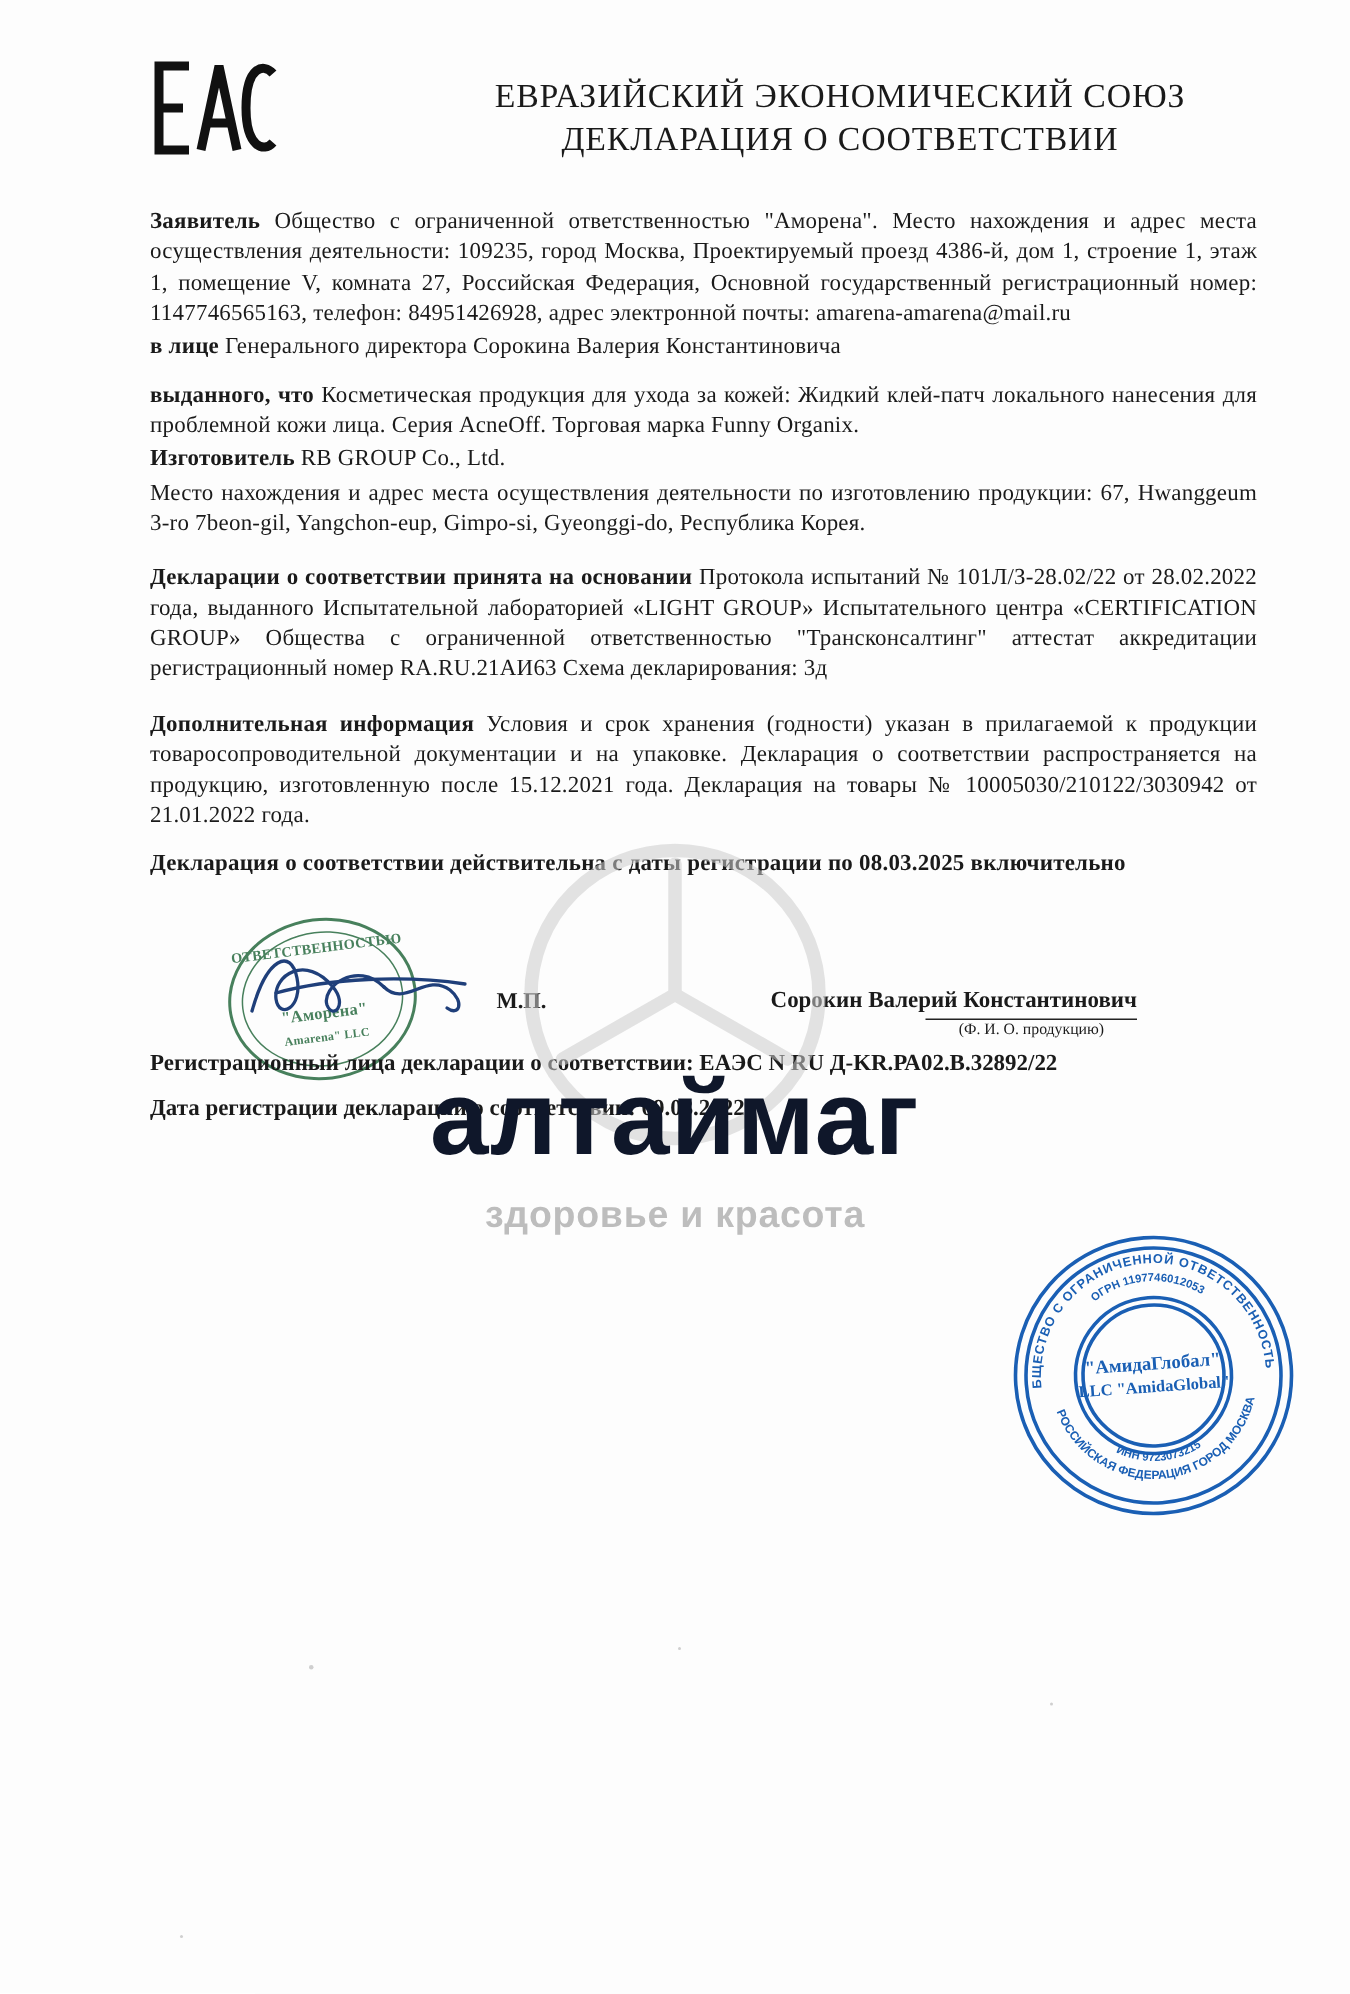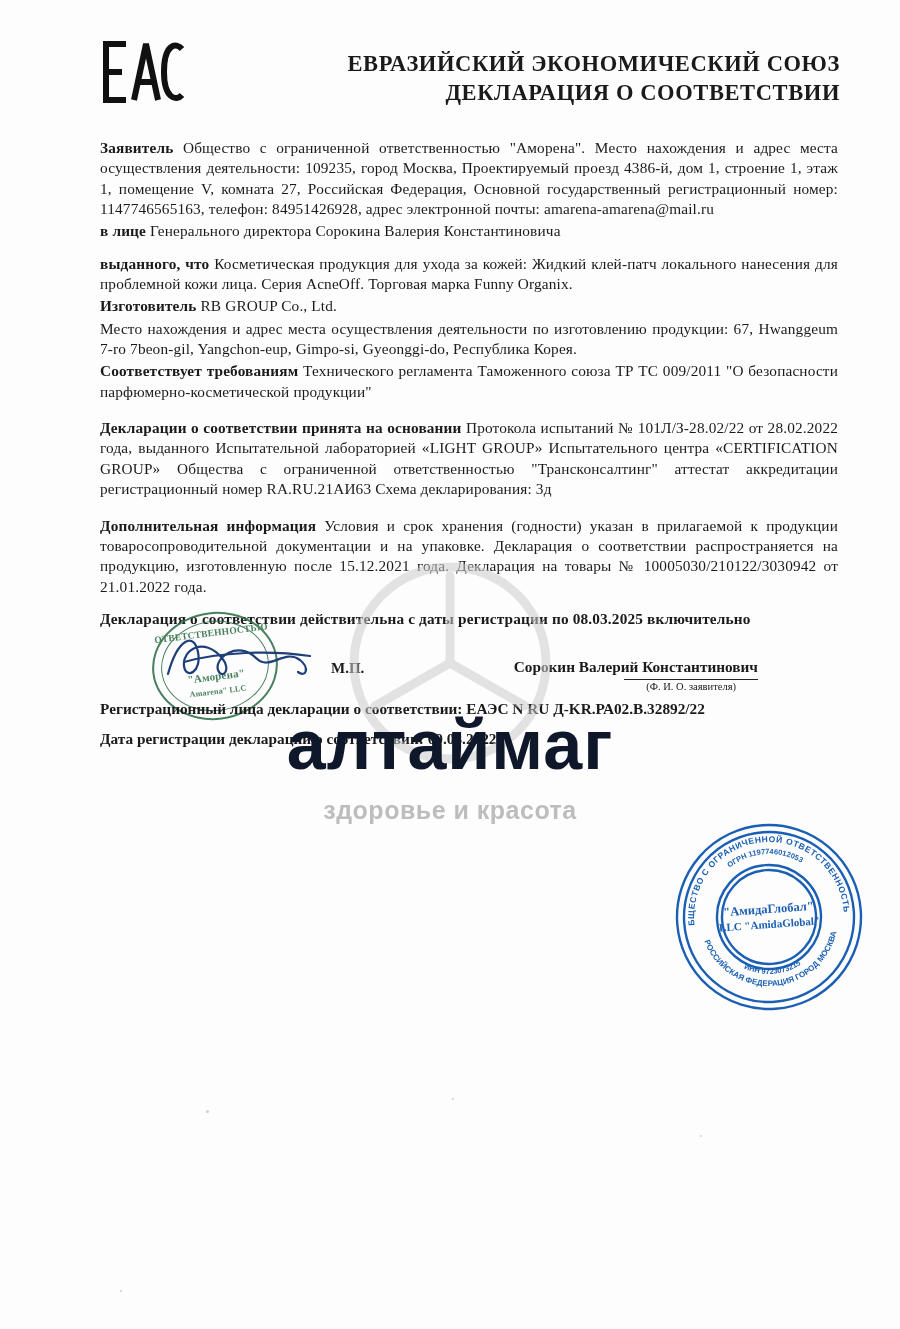--- a/index.html
+++ b/index.html
@@ -38,26 +38,25 @@
     height: 64px;
   }
   .title-block {
     position: absolute;
     left: 180px;
     right: 0;
     top: 14px;
     text-align: center;
   }
   .title-line {
-    font-weight: bold;
+    font-weight: normal;
     font-size: 22.5px;
     letter-spacing: 0.6px;
     line-height: 1.28;
     white-space: nowrap;
-    text-align: right;
   }
 
   
   .body {
     position: absolute;
     left: 100px;
     right: 62px;
     top: 138px;
   }
   .para {
@@ -262,48 +261,44 @@
     <p class="para spaced-top">
       <b class="lbl">выданного, что</b>
       <span>Косметическая продукция для ухода за кожей: Жидкий клей-патч локального нанесения для проблемной кожи лица. Серия AcneOff. Торговая марка Funny Organix.</span>
     </p>
 
     <p class="para">
       <b class="lbl">Изготовитель</b>
       <span>RB GROUP Co., Ltd.</span>
     </p>
 
-    <p class="para">Место нахождения и адрес места осуществления деятельности по изготовлению продукции: 67, Hwanggeum 7-ro 7beon-gil, Yangchon-eup, Gimpo-si, Gyeonggi-do, Республика Корея.</p>
-
-
-    <p class="para">
-      <b class="lbl">Соответствует требованиям</b>
-      <span>Технического регламента Таможенного союза ТР ТС 009/2011 "О безопасности парфюмерно-косметической продукции"</span>
-    </p>
+    <p class="para">Место нахождения и адрес места осуществления деятельности по изготовлению продукции: 67, Hwanggeum 3-ro 7beon-gil, Yangchon-eup, Gimpo-si, Gyeonggi-do, Республика Корея.</p>
+
+
 
     <p class="para spaced-top-lg">
       <b class="lbl">Декларации о соответствии принята на основании</b>
       <span>Протокола испытаний № 101Л/З-28.02/22 от 28.02.2022 года, выданного Испытательной лабораторией «LIGHT GROUP» Испытательного центра «CERTIFICATION GROUP» Общества с ограниченной ответственностью "Трансконсалтинг" аттестат аккредитации регистрационный номер RA.RU.21АИ63 Схема декларирования: 3д</span>
     </p>
 
     <p class="para spaced-top-lg">
       <b class="lbl">Дополнительная информация</b>
       <span>Условия и срок хранения (годности) указан в прилагаемой к продукции товаросопроводительной документации и на упаковке. Декларация о соответствии распространяется на продукцию, изготовленную после 15.12.2021 года. Декларация на товары № 10005030/210122/3030942 от 21.01.2022 года.</span>
     </p>
 
     <p class="para spaced-top">
       <b class="lbl">Декларация о соответствии действительна с даты регистрации по 08.03.2025 включительно</b>
     </p>
   </div>
 
   <div class="sig-zone">
     <div class="mp">М.П.</div>
     <div class="signer">
       <div class="signer-name">Сорокин Валерий Константинович</div>
-      <div class="signer-caption">(Ф. И. О. заявителя)</div>
+      <div class="signer-caption">(Ф. И. О. продукцию)</div>
     </div>
   </div>
 
   <div class="stamp-applicant">
     <div class="ring"></div>
     <div class="ring2"></div>
     <div class="txt t1">ОТВЕТСТВЕННОСТЬЮ</div>
     <div class="txt t2">"Аморена"</div>
     <div class="txt t3">Amarena" LLC</div>
   </div>

